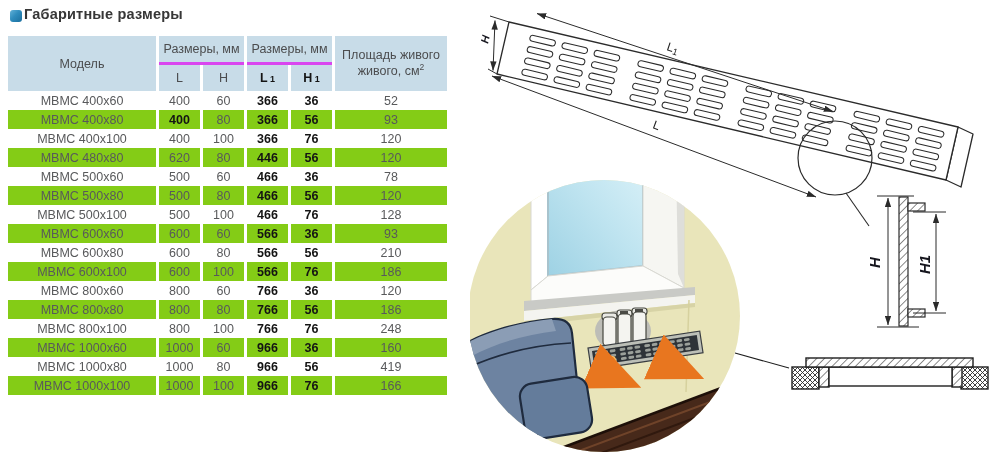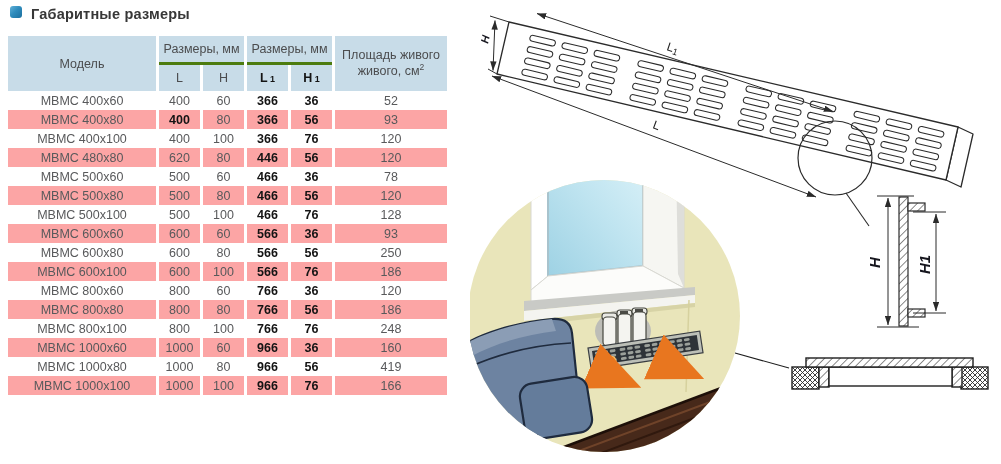--- a/index.html
+++ b/index.html
@@ -1,32 +1,32 @@
 <!DOCTYPE html>
 <html><head>
 <meta charset="utf-8">
 <style>
   html,body{margin:0;padding:0;}
   body{width:1001px;height:464px;position:relative;background:#ffffff;overflow:hidden;
        font-family:"Liberation Sans", sans-serif;}
   
-  .title-wrap{position:absolute;left:10px;top:6px;display:flex;align-items:flex-start;gap:9px;}
+  .title-wrap{position:absolute;left:10px;top:6px;display:flex;align-items:flex-end;gap:2px;}
   .bullet{width:12px;height:12px;border-radius:3px;
           background:linear-gradient(135deg,#62b1d8 0%,#2f8cbd 45%,#1b6f9e 100%);}
   .doc-title{font-size:14.5px;font-weight:bold;color:#373737;letter-spacing:.2px;}
   
   .tbl-wrap{position:absolute;left:5px;top:36px;}
   table{border-collapse:separate;border-spacing:3px 0;table-layout:fixed;}
   th,td{text-align:center;vertical-align:middle;padding:0;}
   thead th{background:#c8dce8;color:#4b4c4e;font-weight:normal;font-size:12.5px;}
-  th.group{height:26px;border-bottom:3px solid #4d7c0f;}
+  th.group{height:26px;border-bottom:3px solid #d946ef;}
   th.subh{height:26px;}
   th.span2{height:55px;}
   tbody td{height:19px;font-size:12.5px;color:#58595b;background:#ffffff;}
-  tr.alt td{background:#fca5a5;}
+  tr.alt td{background:#84cc16;}
   .emph{color:#141414;font-weight:bold;}
   .bold-anom{color:#141414;font-weight:bold;}
   .sub{font-size:9px;font-weight:bold;color:#141414;}
   sup{font-size:8.5px;}
   
   .draw-panel{position:absolute;left:470px;top:0;}
   text{font-family:"Liberation Sans", sans-serif;}
   .dim-label{font-size:12px;fill:#222;}
   .dim-label-big{font-size:15px;font-weight:bold;font-style:italic;fill:#16161e;}
   .dim-label-h{font-size:11px;font-weight:bold;font-style:italic;fill:#16161e;}
@@ -130,21 +130,21 @@
           <td class="emph">566</td>
           <td class="emph">36</td>
           <td>93</td>
         </tr>
         <tr>
           <td>МВМС 600x80</td>
           <td>600</td>
           <td>80</td>
           <td class="emph">566</td>
           <td class="emph">56</td>
-          <td>250</td>
+          <td>210</td>
         </tr>
         <tr class="alt">
           <td>МВМС 600x100</td>
           <td>600</td>
           <td>100</td>
           <td class="emph">566</td>
           <td class="emph">76</td>
           <td>186</td>
         </tr>
         <tr>

